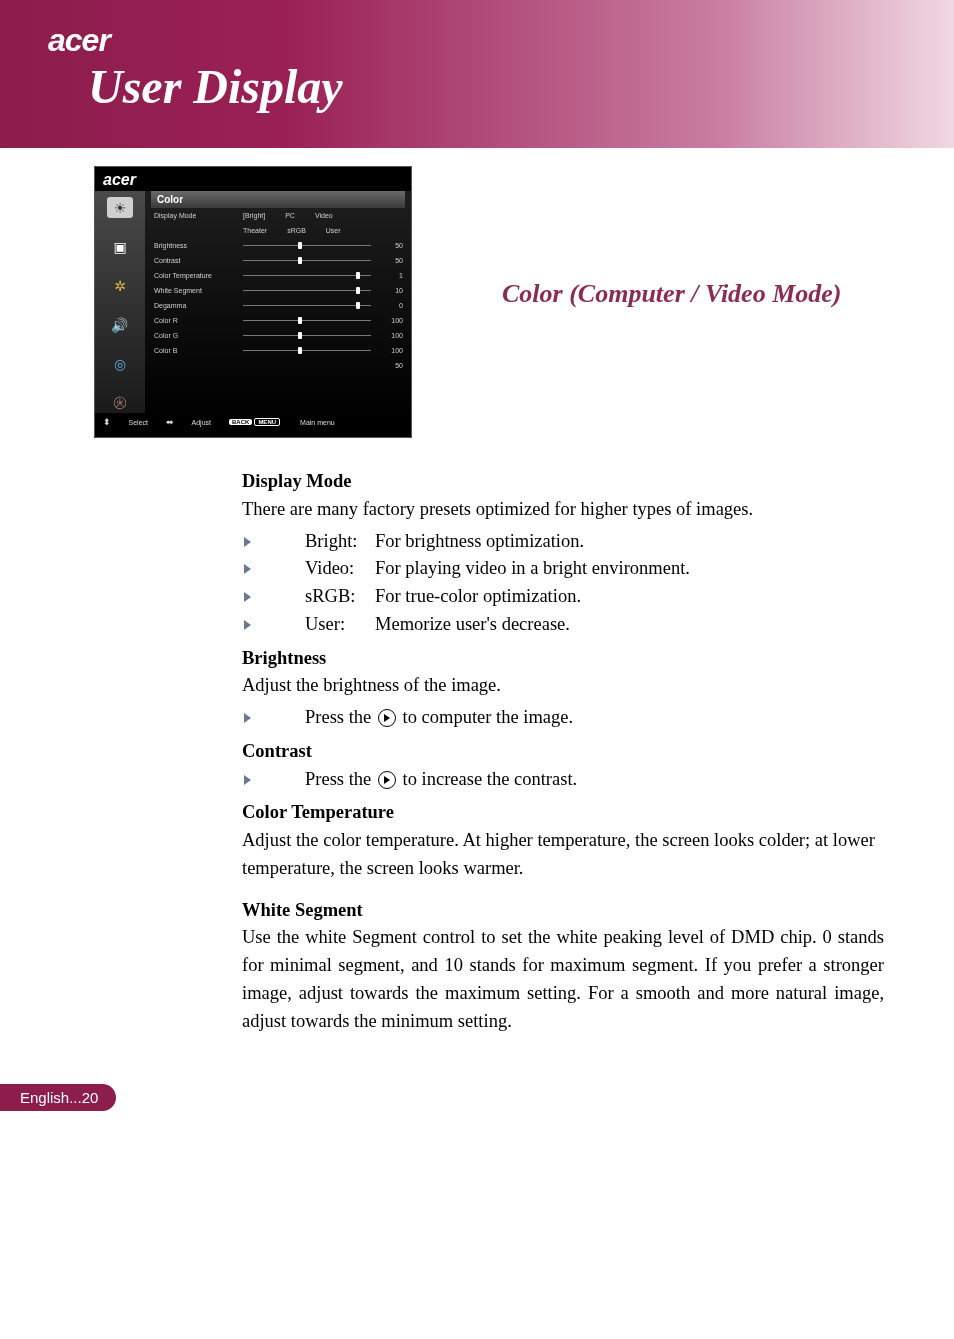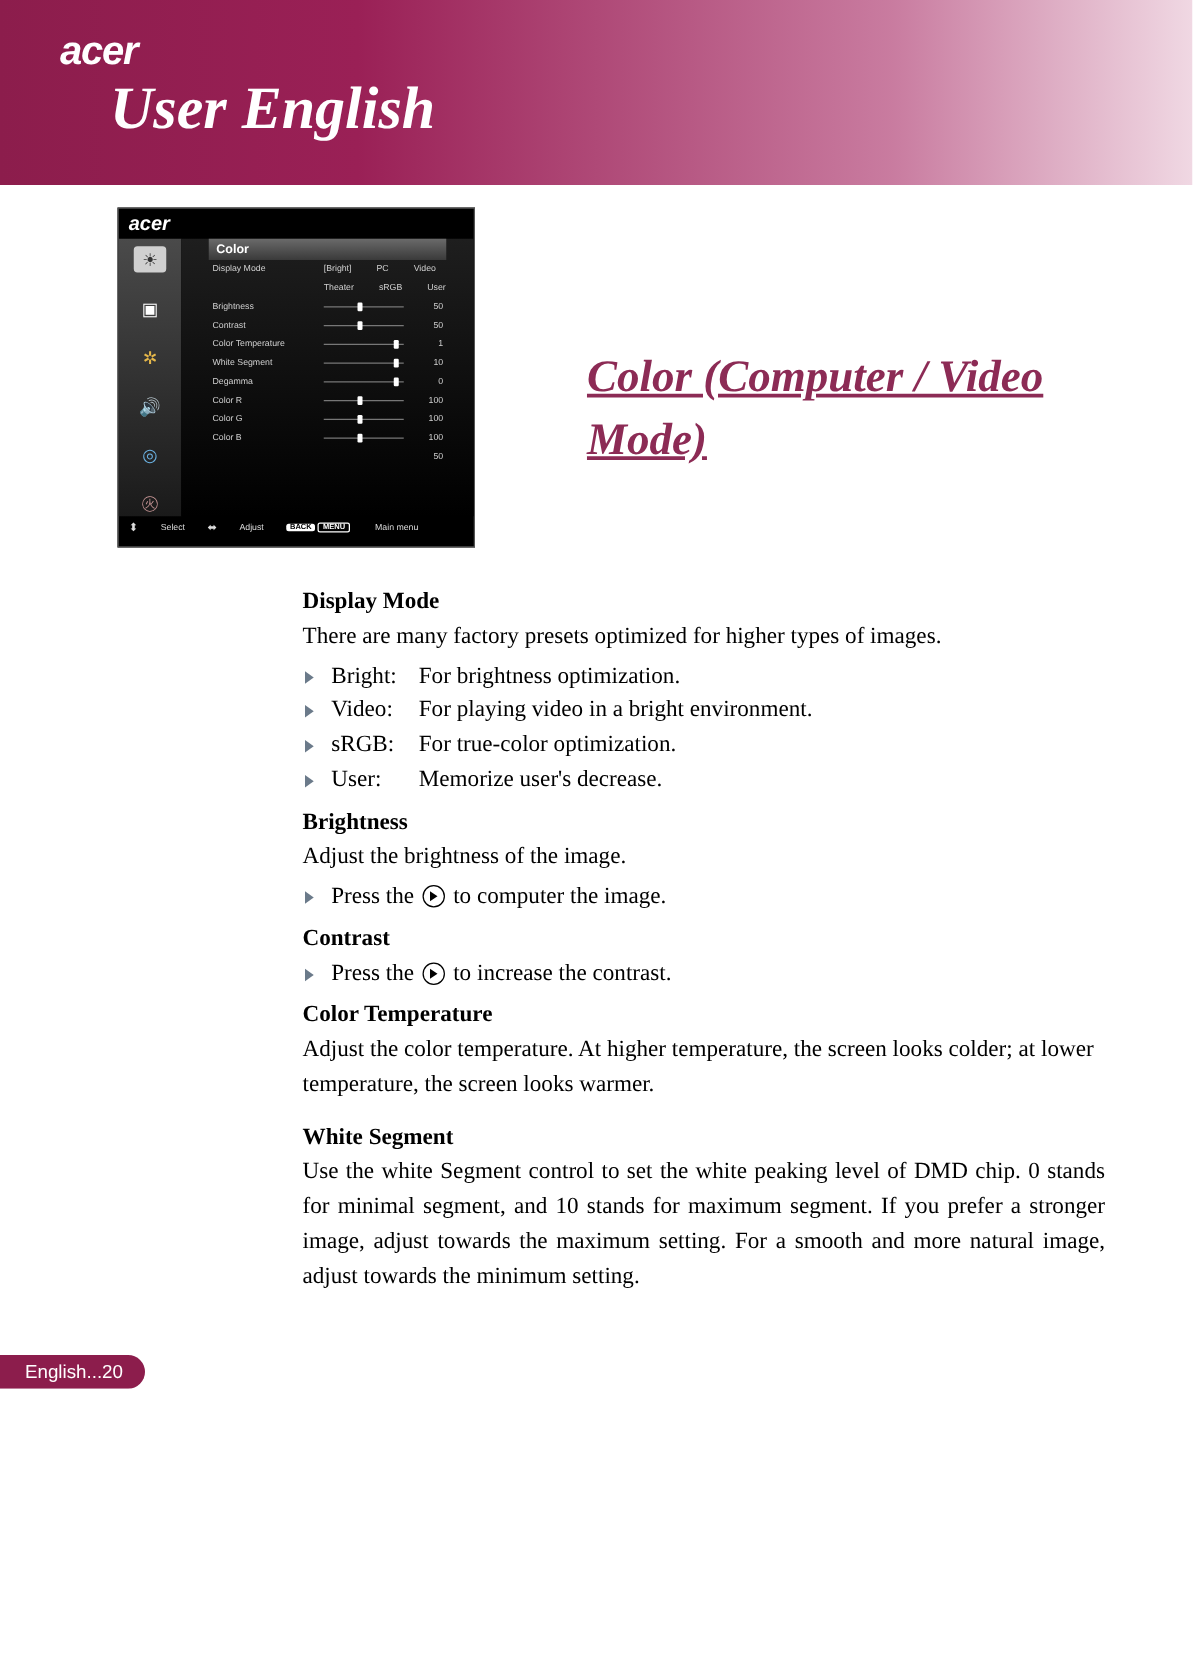--- a/index.html
+++ b/index.html
@@ -62,21 +62,21 @@
     align-items: center;
     padding-top: 6px;
     gap: 18px;
   }
   .osd-icon {
     width: 26px; height: 22px;
     display: flex; align-items: center; justify-content: center;
     font-size: 14px;
   }
   .osd-icon.active { background: #d0d0d0; border-radius: 3px; color:#333; }
-  .osd-main { flex: 1; background: linear-gradient(#1e1e1e,#000); padding: 0 22px; }
+  .osd-main { flex: 1; background: linear-gradient(#1e1e1e,#000); padding: 0 6px; }
   .osd-title-row {
     background: linear-gradient(#6a6a6a,#3a3a3a);
     padding: 3px 6px;
     font-size: 10px;
     font-weight: bold;
   }
   .osd-grid {
     font-size: 7px;
     color: #d0d0d0;
   }
@@ -108,29 +108,28 @@
   }
   .footer-glyph { font-size: 9px; }
   .footer-tag {
     background: #fff; color:#000; padding:0 3px; border-radius:2px; font-weight:bold; font-size:6px;
     display:inline-block; margin-right:2px;
   }
   .panel-title {
     color: #8c2b55;
     font-style: italic;
     font-weight: bold;
-    font-size: 36px;
+    font-size: 26px;
     line-height: 1.4;
     padding-top: 110px;
-    text-decoration: underline;
   }
   .body-copy { padding-left: 148px; font-size: 18.5px; line-height: 1.5; color: #000; }
   .h3 { font-weight: bold; margin-top: 6px; }
   .para { margin-bottom: 4px; }
-  .bullet-row { display:flex; align-items:flex-start; }
+  .bullet-row { display:flex; align-items:flex-start;gap:40px; }
   .tri {
     width: 0; height: 0;
     border-top: 5px solid transparent;
     border-bottom: 5px solid transparent;
     border-left: 7px solid #6b7a8a;
     margin: 9px 14px 0 2px;
     flex-shrink:0;
   }
   .circ-btn {
     display:inline-flex; align-items:center; justify-content:center;
@@ -159,21 +158,21 @@
     font-size: 15px;
     padding: 5px 18px 5px 22px;
     border-radius: 0 14px 14px 0;
   }
 </style>
 </head>
 <body>
 
 <div class="header-band">
   <div class="acer-logo">acer</div>
-  <div class="section-title">User English</div>
+  <div class="section-title">User Display</div>
 </div>
 
 <div class="content">
   <div class="top-row">
 
     <div class="osd-shot">
       <div class="osd-acer">acer</div>
       <div class="osd-body">
         <div class="osd-icons">
           <div class="osd-icon active">☀</div>

